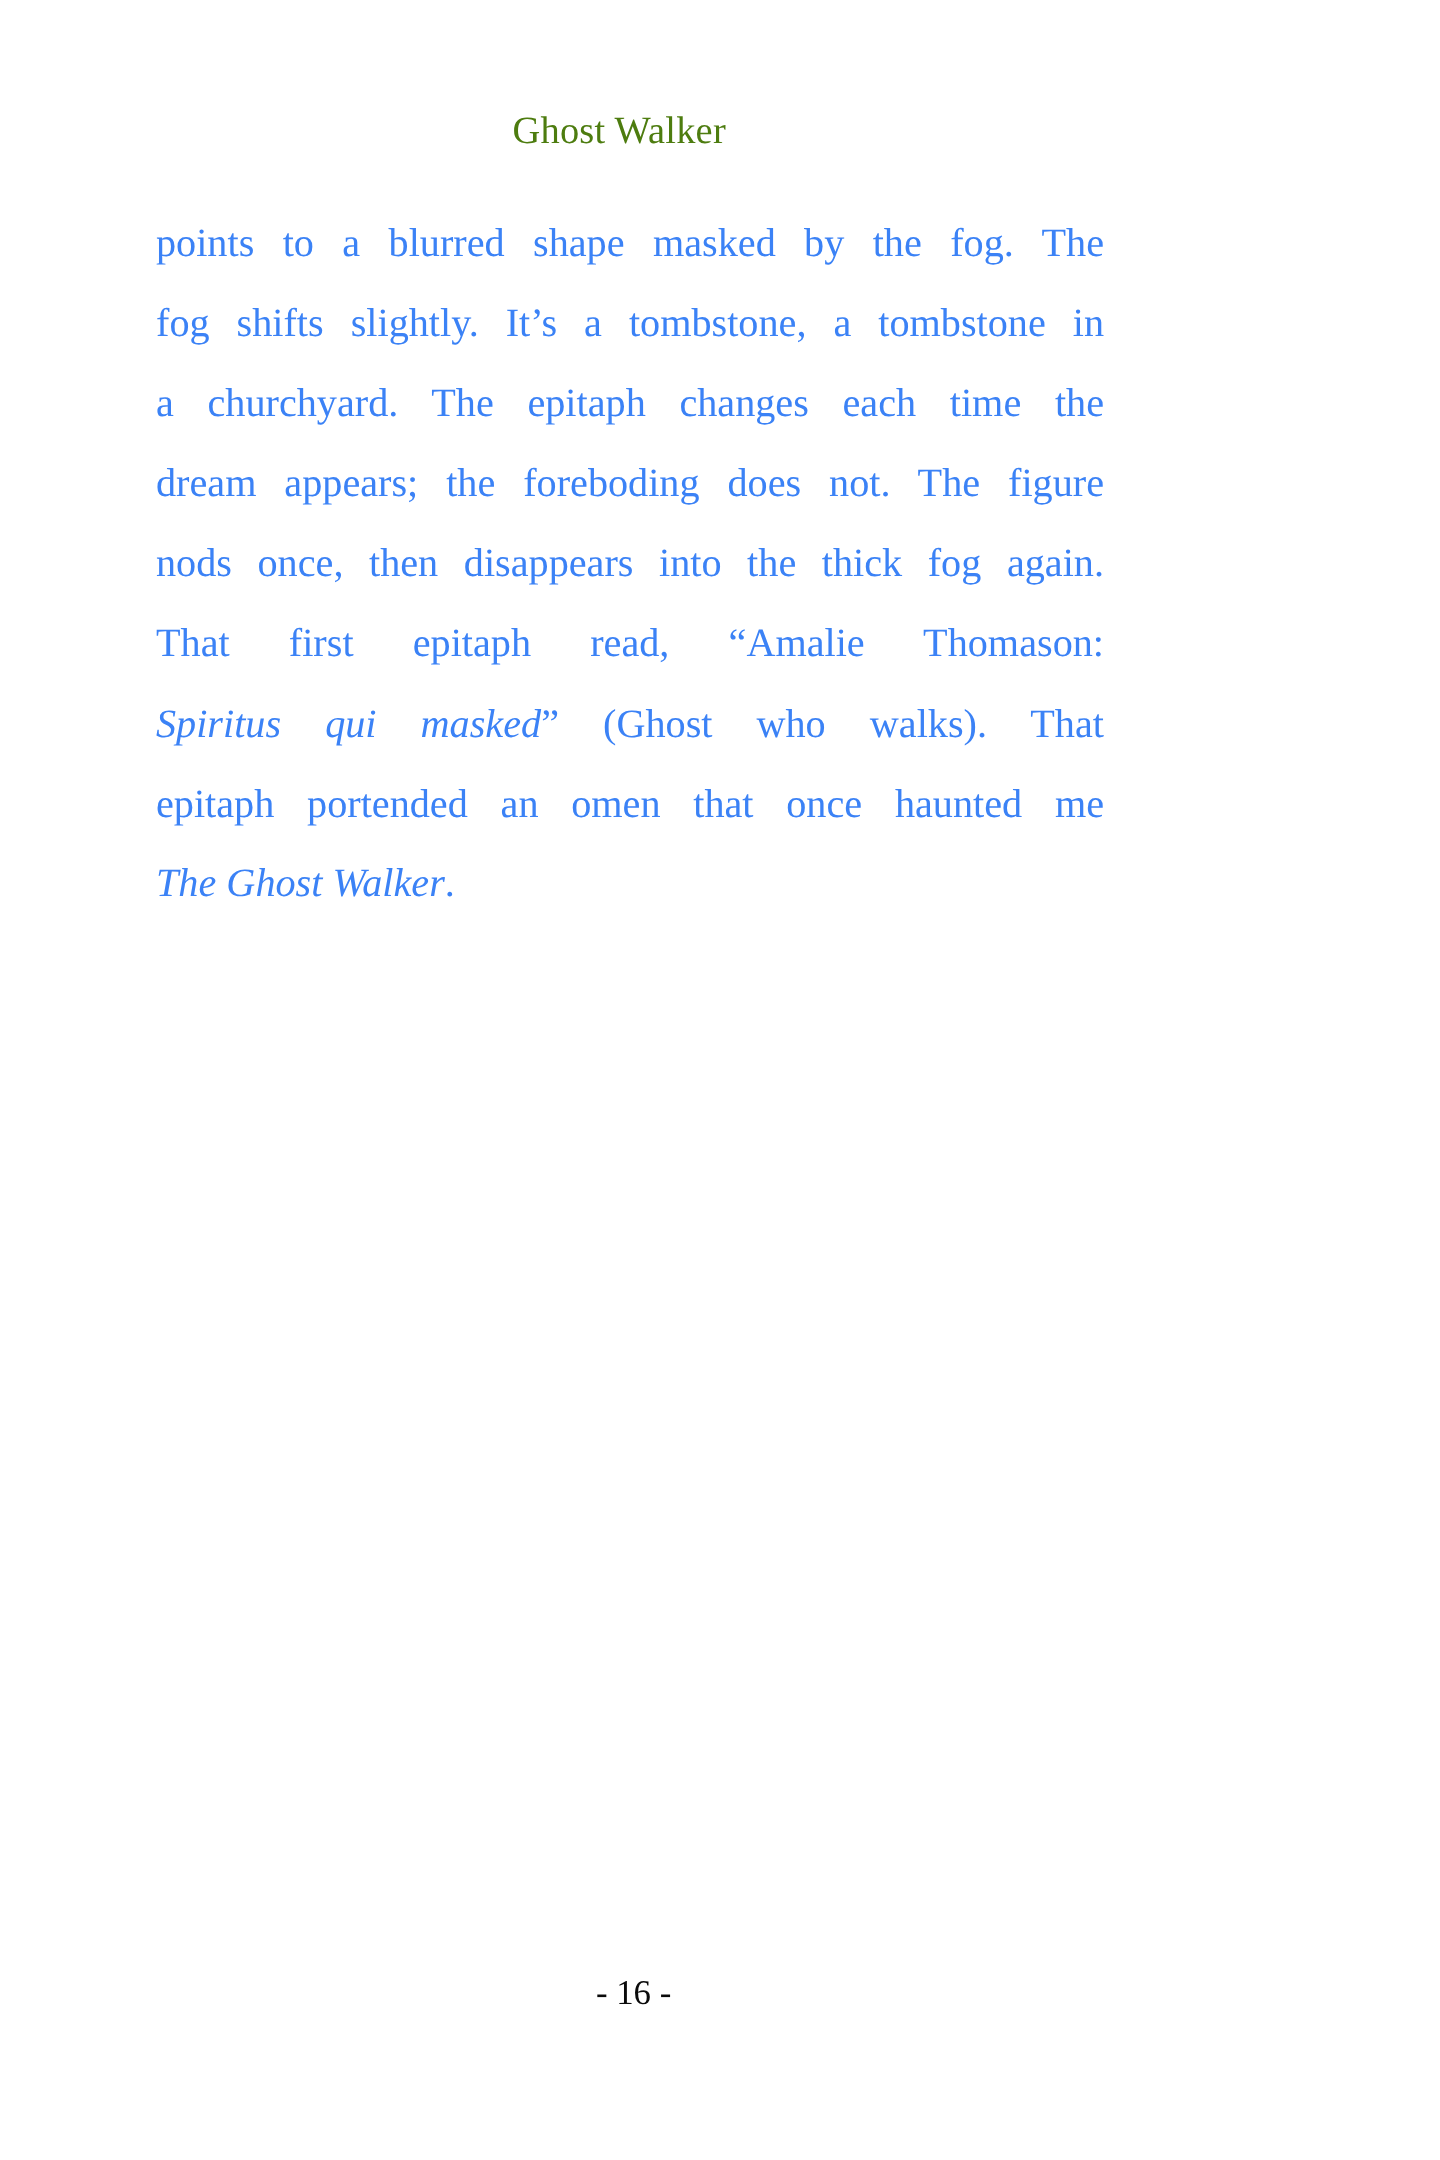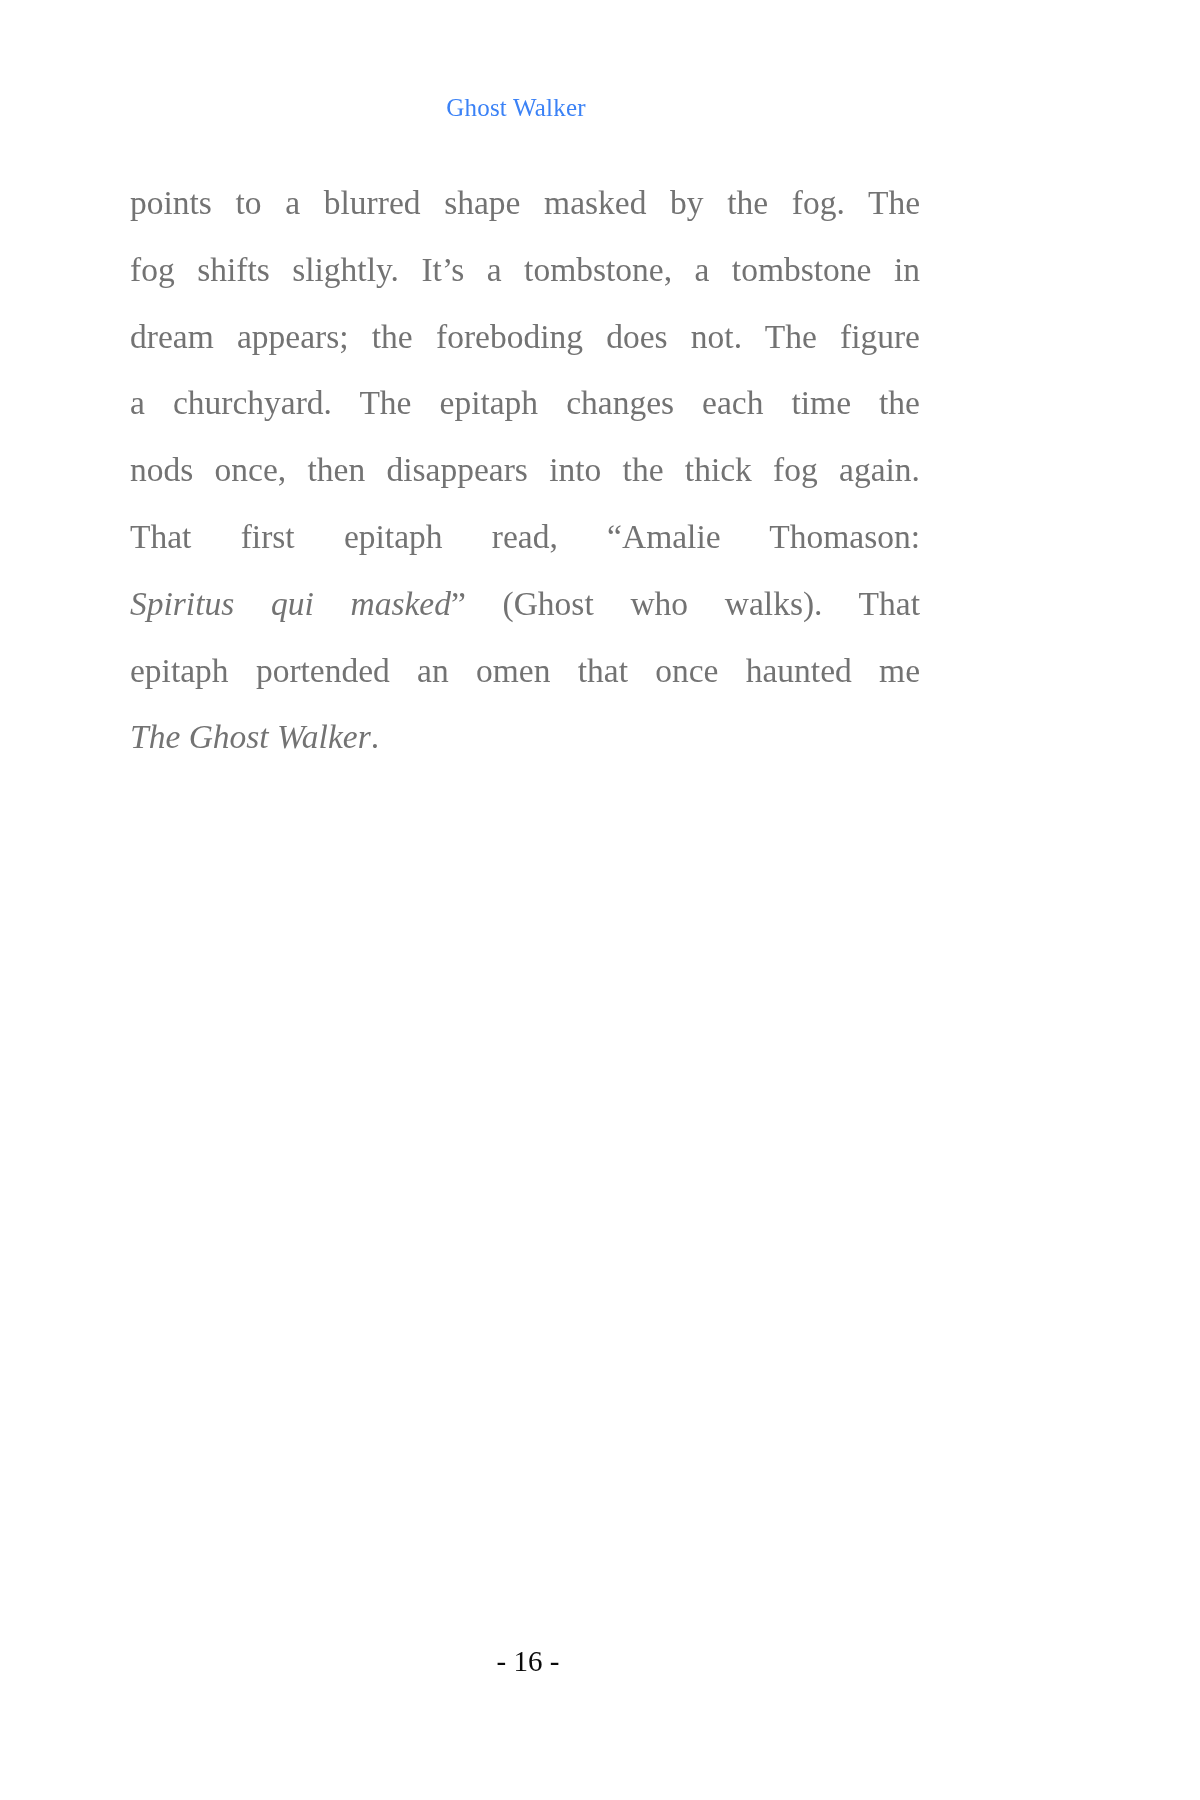--- a/index.html
+++ b/index.html
@@ -15,38 +15,38 @@
     overflow: hidden;
     font-family: "Liberation Serif", "DejaVu Serif", serif;
     color: #000000;
   }
   .running-head {
     position: absolute;
     top: 92px;
     left: 0;
     width: 1032px;
     text-align: center;
-    font-size: 25px;
+    font-size: 32px;
     line-height: 32px;
     letter-spacing: 0.2px;
-    color: #3b82f6;
+    color: #4d7c0f;
   }
   .body-block {
     position: absolute;
     top: 170px;
     left: 130px;
     width: 790px;
   }
   .para {
     margin: 0;
     font-size: 33.5px;
     line-height: 66.8px;
     text-align: justify;
     text-justify: inter-word;
-    color: #737373;
+    color: #3b82f6;
     hyphens: none;
     -webkit-hyphens: none;
   }
   .line {
     display: block;
     text-align: justify;
     text-align-last: justify;
     white-space: nowrap;
   }
   .line.ragged {
@@ -73,23 +73,23 @@
 
   <div class="running-head">Ghost Walker</div>
 
   <div class="body-block">
     <p class="para">
 
       <span class="line">points to a blurred shape masked by the fog. The</span>
 
       <span class="line">fog shifts slightly. It’s a tombstone, a tombstone in</span>
 
+      <span class="line">a churchyard. The epitaph changes each time the</span>
+
       <span class="line">dream appears; the foreboding does not. The figure</span>
-
-      <span class="line">a churchyard. The epitaph changes each time the</span>
 
       <span class="line">nods once, then disappears into the thick fog again.</span>
 
       <span class="line">That first epitaph read, “Amalie Thomason:</span>
 
       <span class="line"><span class="it">Spiritus qui masked</span><span>” (Ghost who walks). That</span></span>
 
       <span class="line">epitaph portended an omen that once haunted me</span>
 
 

